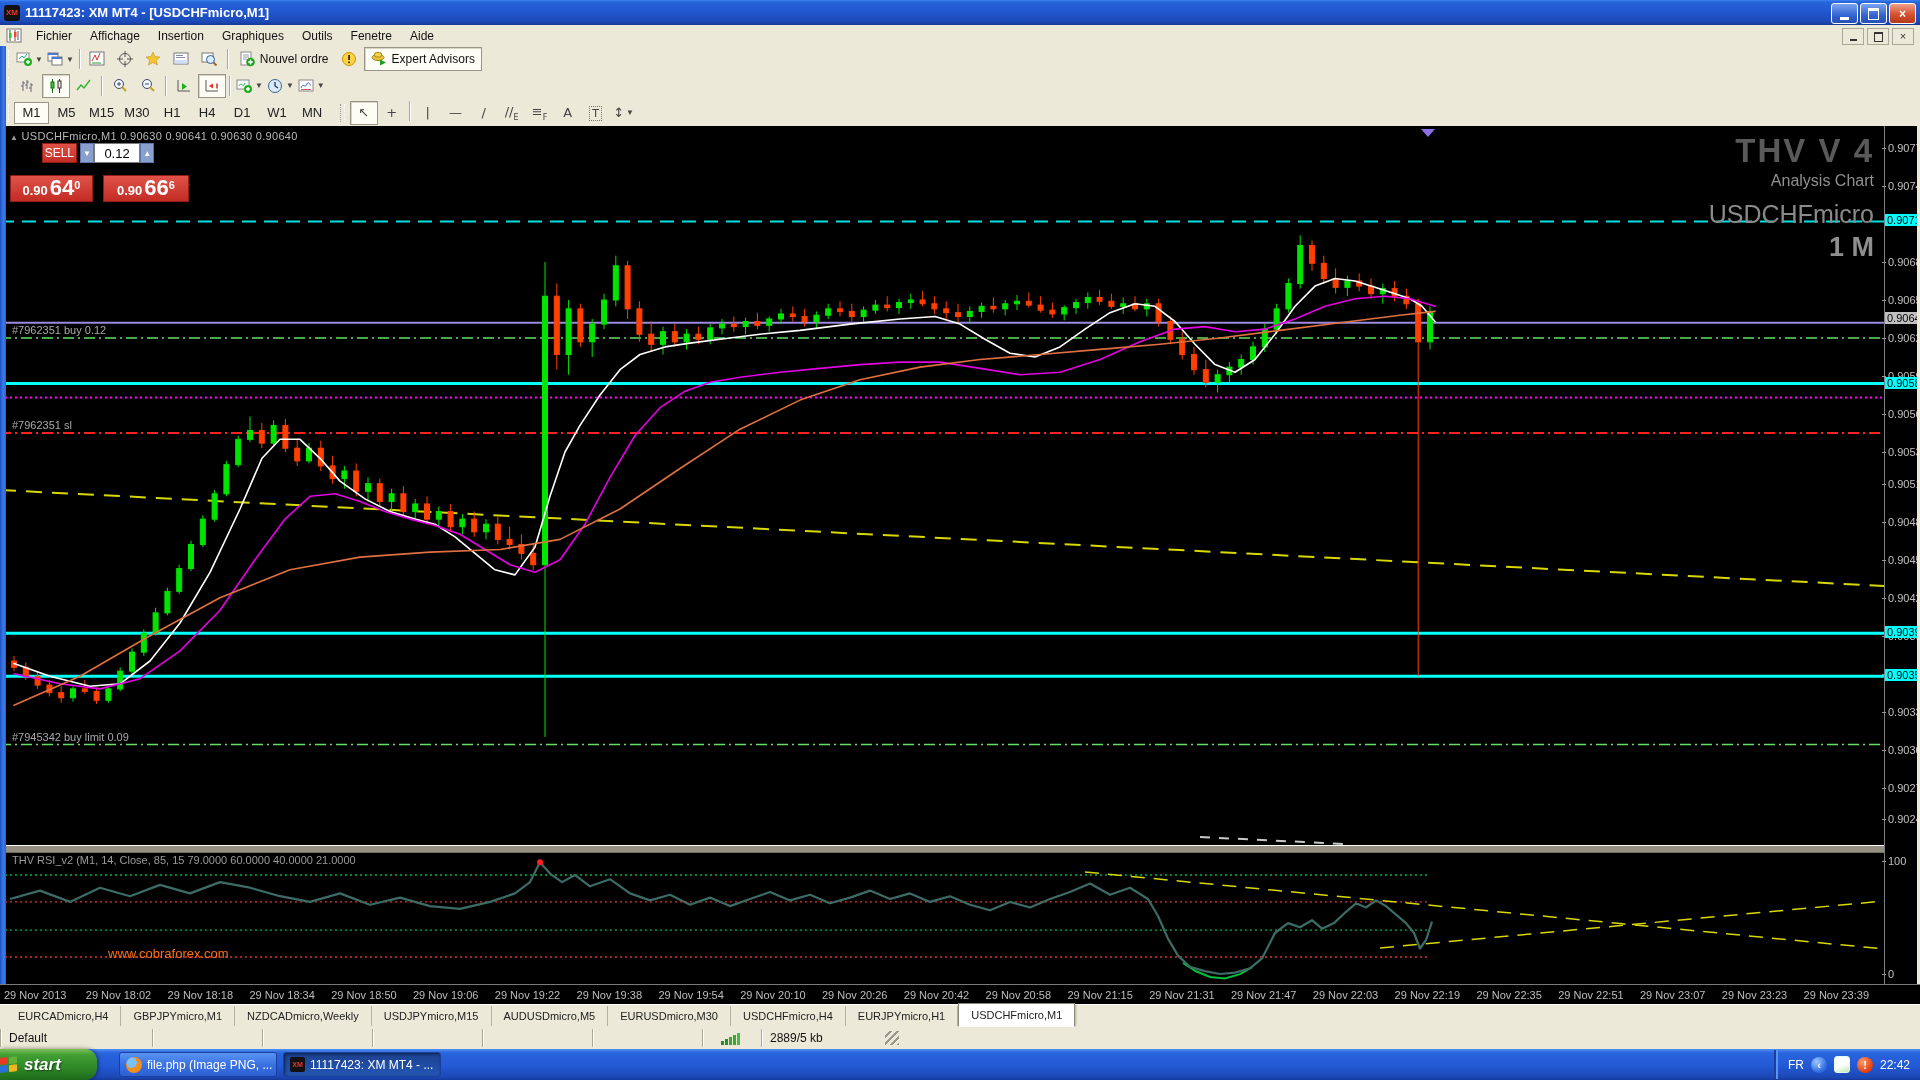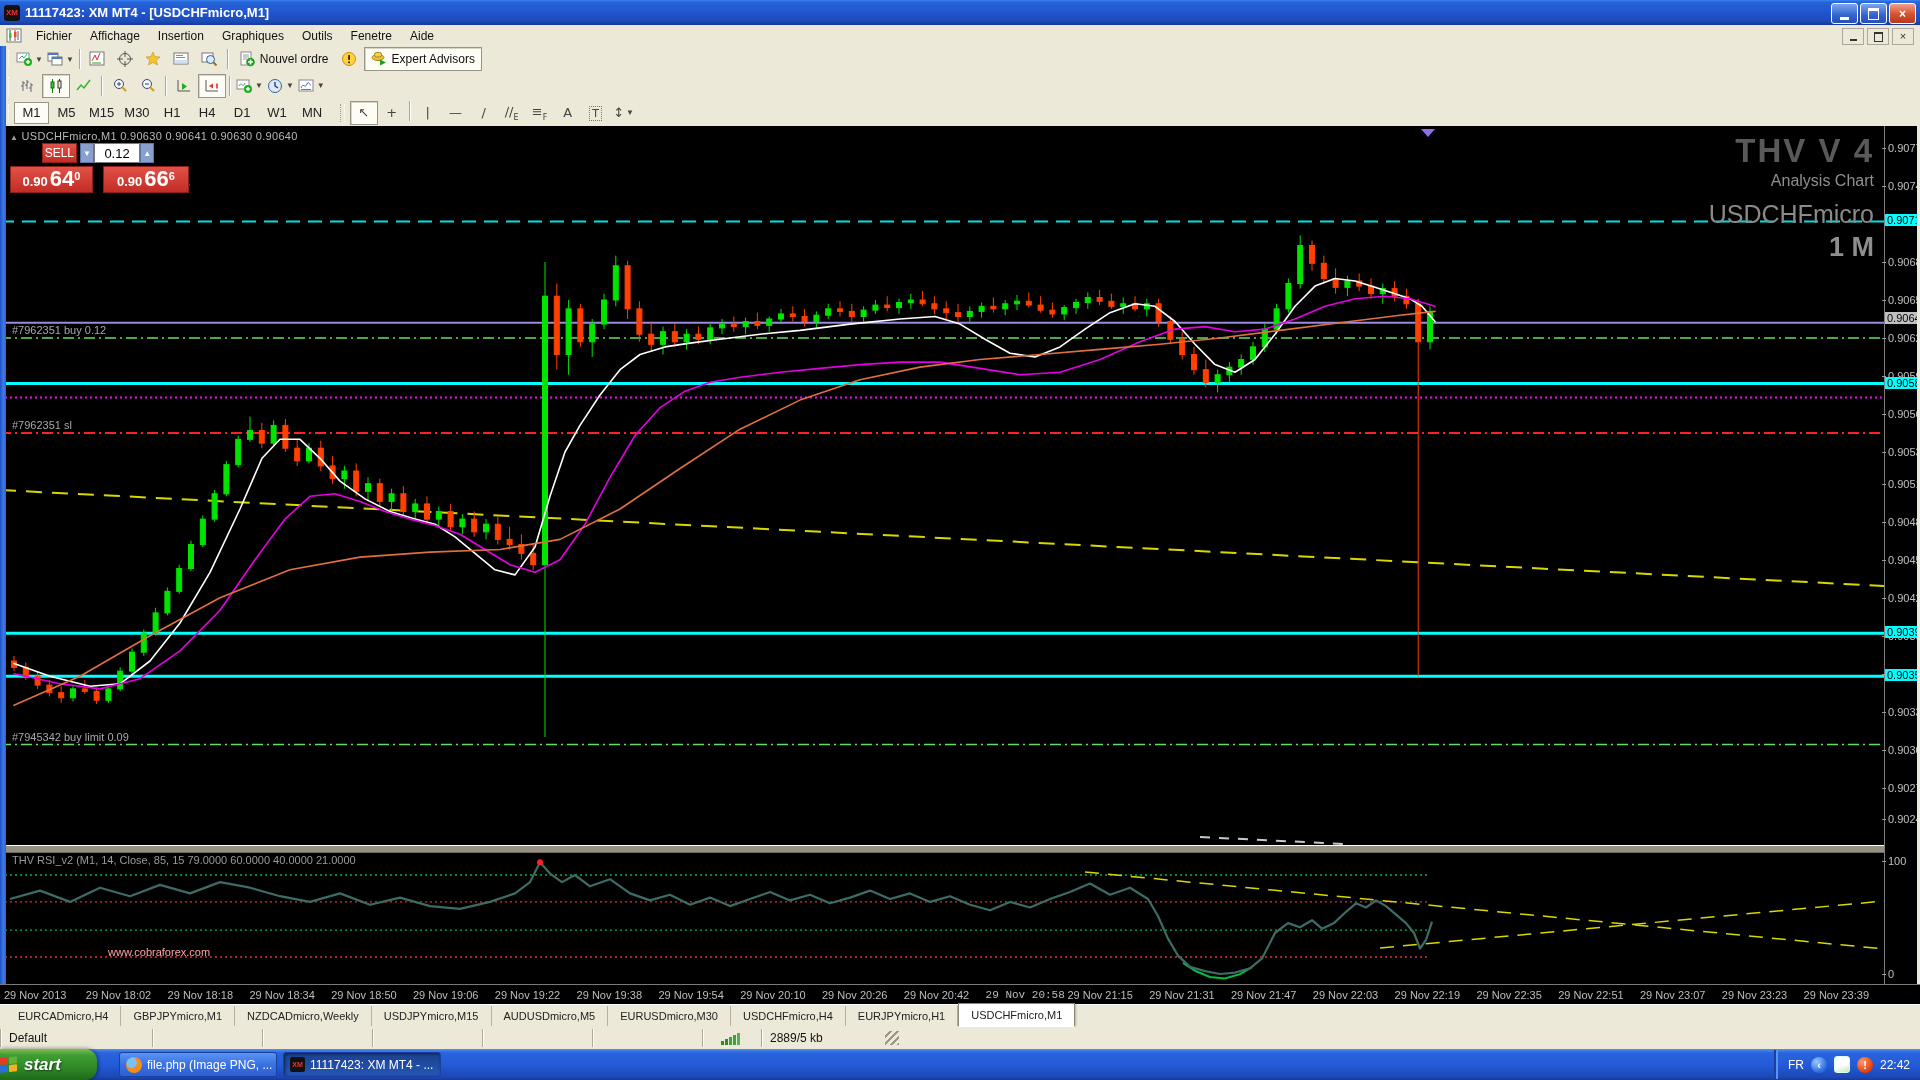--- a/index.html
+++ b/index.html
@@ -54,32 +54,32 @@
   #wm4{font-size:27px;font-weight:bold;color:#8f8f8f;}
   
   #trade-panel{left:10px;top:143px;width:180px;font-size:12px;}
   #tp-row1{display:flex;height:20px;}
   .tpbtn{background:linear-gradient(180deg,#e05248,#c22c24);color:#fff;display:flex;align-items:center;justify-content:center;
     border:1px solid #8f1d18;font-size:12px;}
   #sell-btn{width:40px;margin-left:32px;}
   #buy-btn{width:35px;margin-left:5px;margin-top:41px;}
   .spin{width:15px;background:#8aa0cc;border:1px solid #5c76ad;color:#fff;font-size:8px;display:flex;align-items:center;justify-content:center;}
   #vol-box{width:54px;background:#fff;border:1px solid #7a7a7a;color:#000;display:flex;align-items:center;justify-content:center;font-size:13px;}
-  #tp-row2{display:flex;margin-top:3px;height:27px;}
+  #tp-row2{display:flex;margin-top:12px;height:27px;}
   .tpprice{background:linear-gradient(180deg,#e05248,#c22c24);border:1px solid #8f1d18;color:#fff;
     display:flex;align-items:baseline;justify-content:center;padding-top:2px;}
   #sell-price{width:81px;}
   #buy-price{width:84px;margin-left:10px;}
   .pr-small{font-size:13px;font-weight:bold;}
   .pr-big{font-size:22px;font-weight:bold;line-height:20px;margin-left:2px;}
   .pr-sup{font-size:11px;font-weight:bold;vertical-align:top;position:relative;top:-6px;}
   
   #pane-sep{left:0;top:845px;width:1920px;height:6px;background:#948f80;border-top:1px solid #fff;border-bottom:1px solid #6e6a5e;}
   #rsi-header{left:12px;top:854px;color:#9a9a9a;font-size:11px;}
-  #rsi-watermark{left:108px;top:946px;color:#fca5a5;font-size:11px;}
+  #rsi-watermark{left:108px;top:946px;color:#f97316;font-size:13px;}
   
   #price-col{left:1884px;top:126px;width:33px;height:858px;background:#000;border-left:1px solid #7e7e7e;}
   .ptick{position:absolute;left:3px;color:#c0c0c0;font-size:11px;white-space:nowrap;}
   .ptick::before{content:"";position:absolute;left:-6px;top:6px;width:4px;height:1px;background:#9a9a9a;}
   .phl{position:absolute;left:0px;font-size:11px;color:#000;padding:0 2px;white-space:nowrap;}
   #right-edge{left:1917px;top:25px;width:3px;height:1024px;background:#ece9d8;}
   #left-edge{left:0;top:46px;width:6px;height:958px;background:linear-gradient(90deg,#1e53c4,#3f7ae8 60%,#2a5fd0);}
   
   #time-axis{left:0;top:984px;width:1920px;height:20px;background:#000;border-top:1px solid #7a7a7a;}
   .tlabel{position:absolute;top:4px;color:#bdbdbd;font-size:11px;white-space:nowrap;}
@@ -753,21 +753,21 @@
       <span class="tlabel" style="left: 167.6px;">29 Nov 18:18</span>
       <span class="tlabel" style="left: 249.4px;">29 Nov 18:34</span>
       <span class="tlabel" style="left: 331.2px;">29 Nov 18:50</span>
       <span class="tlabel" style="left: 413px;">29 Nov 19:06</span>
       <span class="tlabel" style="left: 494.8px;">29 Nov 19:22</span>
       <span class="tlabel" style="left: 576.6px;">29 Nov 19:38</span>
       <span class="tlabel" style="left: 658.4px;">29 Nov 19:54</span>
       <span class="tlabel" style="left: 740.2px;">29 Nov 20:10</span>
       <span class="tlabel" style="left: 822px;">29 Nov 20:26</span>
       <span class="tlabel" style="left: 903.8px;">29 Nov 20:42</span>
-      <span class="tlabel" style="left: 985.6px; font-family: Liberation Mono, monospace;">29 Nov 20:58</span>
+      <span class="tlabel" style="left: 985.6px;">29 Nov 20:58</span>
       <span class="tlabel" style="left: 1067.4px;">29 Nov 21:15</span>
       <span class="tlabel" style="left: 1149.2px;">29 Nov 21:31</span>
       <span class="tlabel" style="left: 1231px;">29 Nov 21:47</span>
       <span class="tlabel" style="left: 1312.8px;">29 Nov 22:03</span>
       <span class="tlabel" style="left: 1394.6px;">29 Nov 22:19</span>
       <span class="tlabel" style="left: 1476.4px;">29 Nov 22:35</span>
       <span class="tlabel" style="left: 1558.2px;">29 Nov 22:51</span>
       <span class="tlabel" style="left: 1640px;">29 Nov 23:07</span>
       <span class="tlabel" style="left: 1721.8px;">29 Nov 23:23</span>
       <span class="tlabel" style="left: 1803.6px;">29 Nov 23:39</span>

